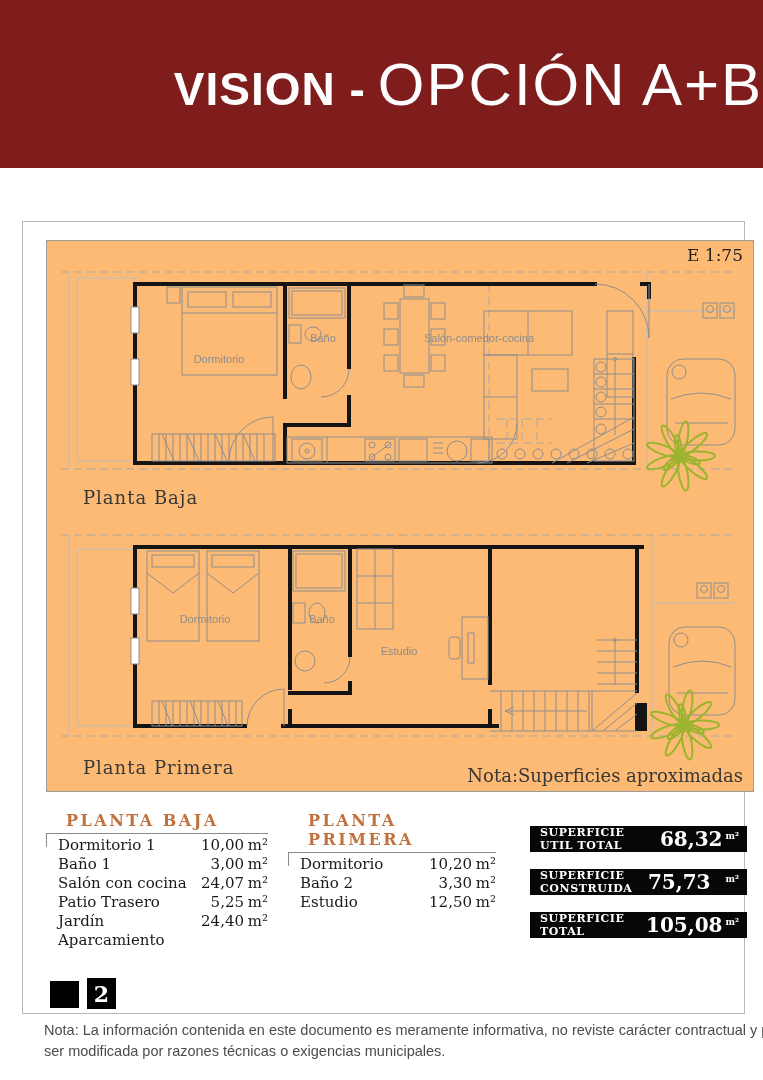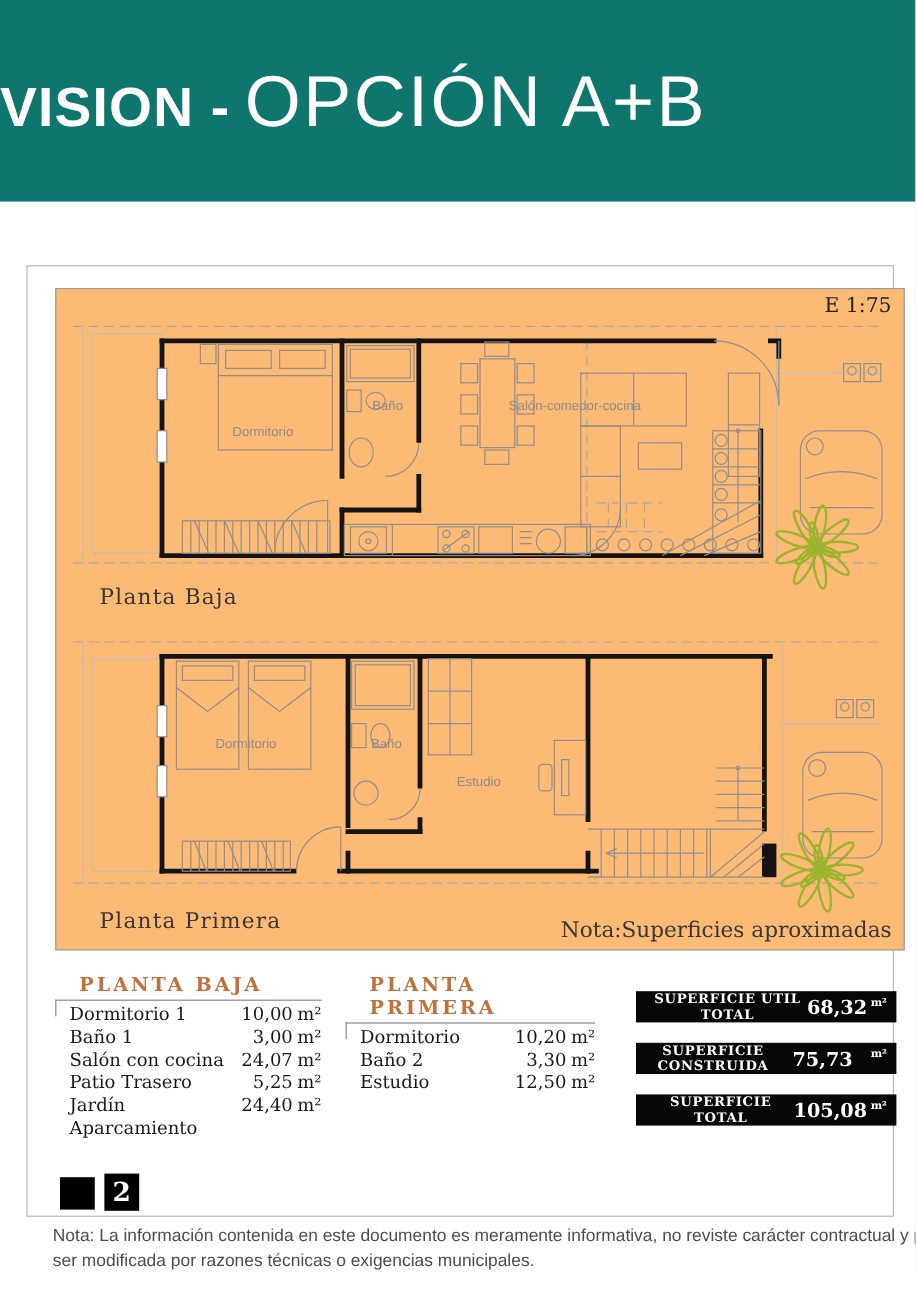--- a/index.html
+++ b/index.html
@@ -1,21 +1,21 @@
 <!DOCTYPE html>
 <html><head>
 <meta charset="utf-8">
 <style>
   html,body{margin:0;padding:0;background:#e8e8e8;}
   .page{position:relative;width:763px;height:1080px;background:#ffffff;overflow:hidden;
         font-family:"DejaVu Serif",serif;margin:0 auto;}
 
   
-  .hdr{position:absolute;left:0;top:0;width:763px;height:168px;background:#0f766e;
-       display:flex;align-items:center;justify-content:flex-start;}
+  .hdr{position:absolute;left:0;top:0;width:763px;height:168px;background:#7f1d1d;
+       display:flex;align-items:center;justify-content:flex-end;}
   .hdr .titleline{white-space:nowrap;}
   .hdr .t-bold{font-family:"Liberation Sans",sans-serif;font-weight:800;font-size:46px;
                color:#fdfdfd;letter-spacing:1px;}
   .hdr .t-light{font-family:"Liberation Sans",sans-serif;font-weight:300;font-size:60px;
                 color:#fdfdfd;letter-spacing:2px;margin-left:12px;}
 
   
   .frame-outer{position:absolute;left:22px;top:221px;width:721px;height:791px;
                border:1px solid #b8b8b8;}
   .plan-box{position:absolute;left:46px;top:240px;width:690px;height:550px;
@@ -49,24 +49,24 @@
   .tbl .rule{margin-top:3px;height:13px;border-top:1px solid #8a8a8a;border-left:1px solid #8a8a8a;}
   .tbl .rows{margin-top:-11px;}
   .tbl .row{display:flex;align-items:baseline;font-size:15px;font-weight:normal;
             line-height:19px;padding-left:12px;}
   .tbl .lbl{flex:1;}
   .tbl .val{width:46px;text-align:right;}
   .tbl .unit{width:24px;text-align:right;}
 
   
   .badge{position:absolute;left:530px;width:217px;height:26px;background:#070707;
-         color:#fff;display:flex;align-items:center;text-align:center;}
+         color:#fff;display:flex;align-items:center;}
   .badge-1{top:826px;} .badge-2{top:869px;gap:12px;} .badge-3{top:912px;}
   .badge .lab{font-size:11px;font-weight:bold;letter-spacing:.6px;padding-left:10px;flex:1;}
-  .badge .val{font-size:16px;font-weight:bold;}
+  .badge .val{font-size:20px;font-weight:bold;}
   .badge .unit{font-size:9px;font-weight:bold;padding:0 8px 6px 3px;}
 
   
   .pgsq1{position:absolute;left:50px;top:981px;width:29px;height:27px;background:#000;}
   .pgsq2{position:absolute;left:87px;top:978px;width:29px;height:31px;background:#000;
          color:#fff;display:flex;align-items:center;justify-content:center;
          font-size:22px;font-weight:bold;}
   .note{position:absolute;left:44px;top:1020px;width:712px;
         font-family:"Liberation Sans",sans-serif;font-size:14.5px;color:#4c4c4c;
         line-height:1.45;}

